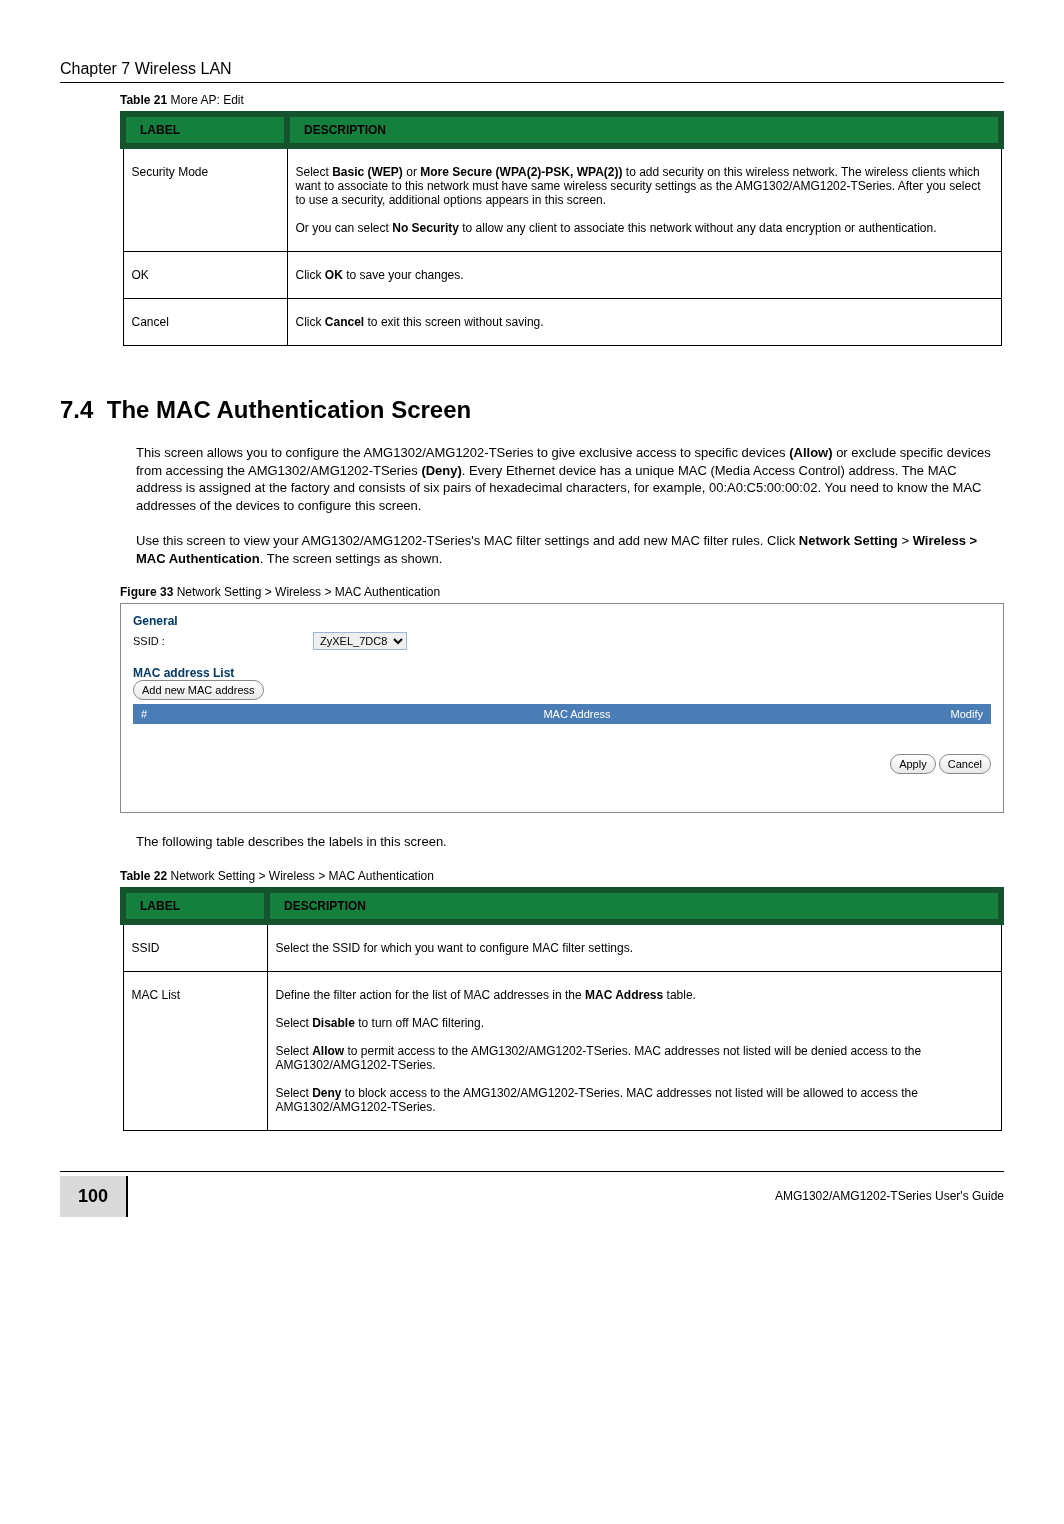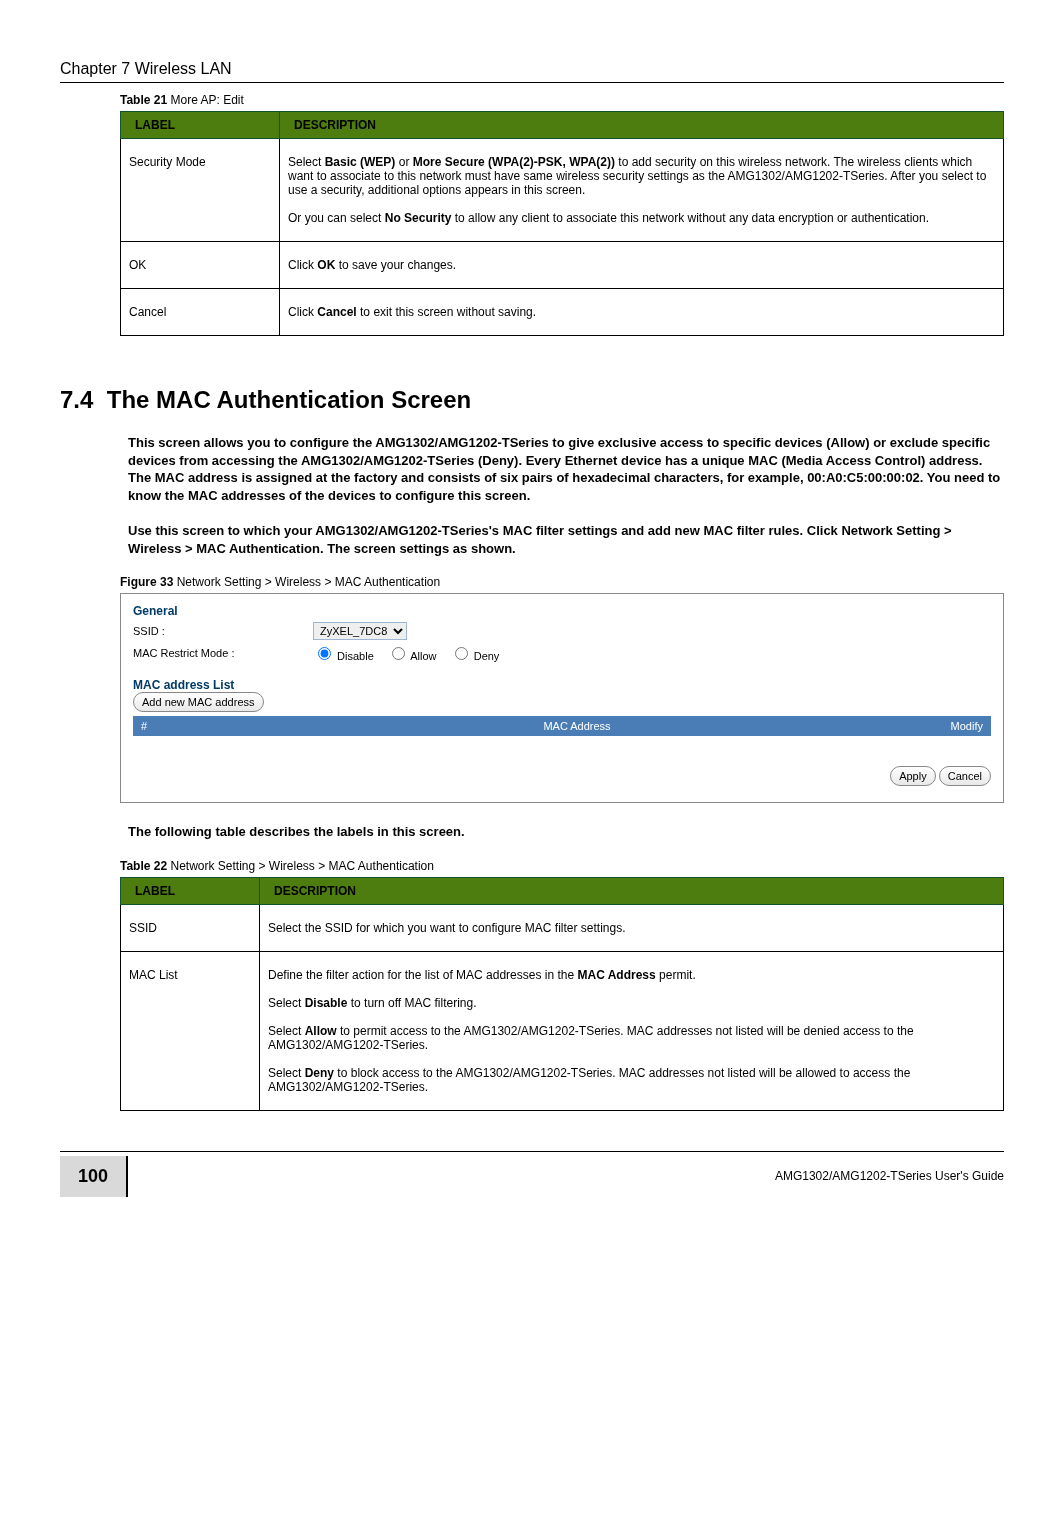--- a/index.html
+++ b/index.html
@@ -31,46 +31,45 @@
   .content {
     margin-left: 60px;
   }
   table.doc-table {
     border-collapse: collapse;
     width: 100%;
     margin-bottom: 30px;
     font-size: 12px;
   }
   table.doc-table th {
-    background: #4d7c0f;
+    background: #15803d;
     text-align: left;
     padding: 6px 14px;
-    border: 1px solid #14532d;
+    border: 6px solid #14532d;
     font-weight: bold;
   }
   table.doc-table td {
     border: 1px solid #000;
     padding: 16px 8px;
     vertical-align: top;
   }
   .table-caption {
     font-size: 12px;
     margin-bottom: 4px;
   }
   .table-caption b { font-weight: bold; }
   h2.section-heading {
     font-size: 24px;
     font-weight: bold;
     margin: 50px 0 20px -60px;
   }
   p.body-text {
     font-size: 13px;
     line-height: 1.35;
-    margin: 0 0 18px 8px;
-    font-weight: bold;
+    margin: 0 0 18px 16px;
   }
   .figure-caption {
     font-size: 12px;
     margin-bottom: 4px;
   }
   .figure-box {
     border: 1px solid #888;
     background: #fff;
     position: relative;
     height: 210px;
@@ -192,42 +191,34 @@
 
   <h2 class="section-heading">
     <span>7.4</span>&nbsp;&nbsp;<span>The MAC Authentication Screen</span>
   </h2>
 
   <p class="body-text">
     <span>This screen allows you to configure the AMG1302/AMG1202-TSeries to give exclusive access to specific devices </span><b>(Allow)</b><span> or exclude specific devices from accessing the AMG1302/AMG1202-TSeries </span><b>(Deny)</b><span>. Every Ethernet device has a unique MAC (Media Access Control) address. The MAC address is assigned at the factory and consists of six pairs of hexadecimal characters, for example, 00:A0:C5:00:00:02. You need to know the MAC addresses of the devices to configure this screen.</span>
   </p>
 
   <p class="body-text">
-    <span>Use this screen to which your AMG1302/AMG1202-TSeries's MAC filter settings and add new MAC filter rules. Click </span><b>Network Setting</b><span> &gt; </span><b>Wireless &gt; MAC Authentication</b><span>. The screen settings as shown.</span>
+    <span>Use this screen to view your AMG1302/AMG1202-TSeries's MAC filter settings and add new MAC filter rules. Click </span><b>Network Setting</b><span> &gt; </span><b>Wireless &gt; MAC Authentication</b><span>. The screen settings as shown.</span>
   </p>
 
   <div class="figure-caption">
     <b>Figure 33</b><span>   Network Setting &gt; Wireless &gt; MAC Authentication</span>
   </div>
 
   <div class="figure-box">
     <div class="fig-bold">General</div>
     <div class="fig-row">
       <span class="fig-label">SSID :</span>
       <select class="fig-select">
         <option>ZyXEL_7DC8</option>
       </select>
-    </div>
-    <div class="fig-row">
-      <span class="fig-label">MAC Restrict Mode :</span>
-      <span class="fig-radio-group">
-        <label><input type="radio" checked="" style=""> <span>Disable</span></label>
-        <label><input type="radio" style=""> <span>Allow</span></label>
-        <label><input type="radio" style=""> <span>Deny</span></label>
-      </span>
     </div>
     <br>
     <div class="fig-bold">MAC address List</div>
     <button class="fig-btn-small">Add new MAC address</button>
     <div class="fig-table-header">
       <span class="col1">#</span>
       <span class="col2">MAC Address</span>
       <span class="col3">Modify</span>
     </div>
     <div class="fig-footer-btns">
@@ -250,21 +241,21 @@
       </tr>
     </thead>
     <tbody>
       <tr>
         <td>SSID</td>
         <td>Select the SSID for which you want to configure MAC filter settings.</td>
       </tr>
       <tr>
         <td>MAC List</td>
         <td>
-          <span>Define the filter action for the list of MAC addresses in the </span><b>MAC Address</b><span> permit.</span>
+          <span>Define the filter action for the list of MAC addresses in the </span><b>MAC Address</b><span> table.</span>
           <br><br>
           <span>Select </span><b>Disable</b><span> to turn off MAC filtering.</span>
           <br><br>
           <span>Select </span><b>Allow</b><span> to permit access to the AMG1302/AMG1202-TSeries. MAC addresses not listed will be denied access to the AMG1302/AMG1202-TSeries.</span>
           <br><br>
           <span>Select </span><b>Deny</b><span> to block access to the AMG1302/AMG1202-TSeries. MAC addresses not listed will be allowed to access the AMG1302/AMG1202-TSeries.</span>
         </td>
       </tr>
     </tbody>
   </table>

